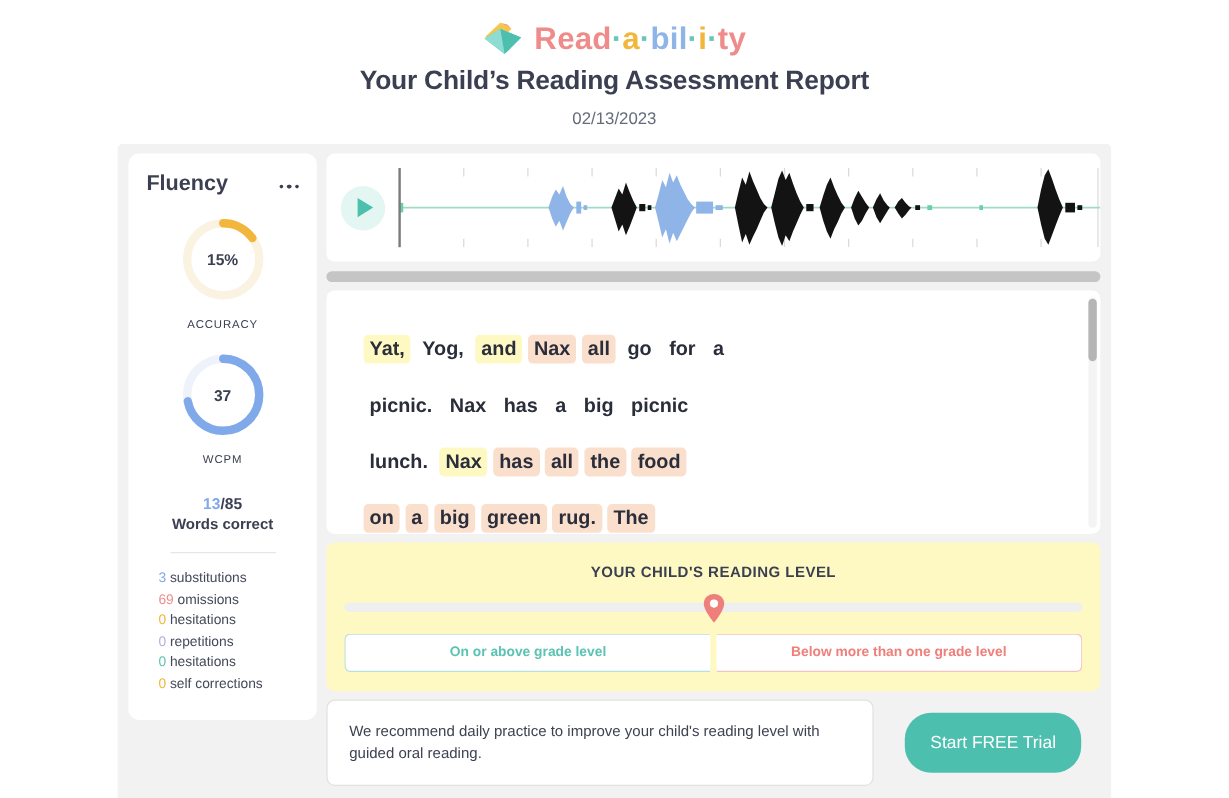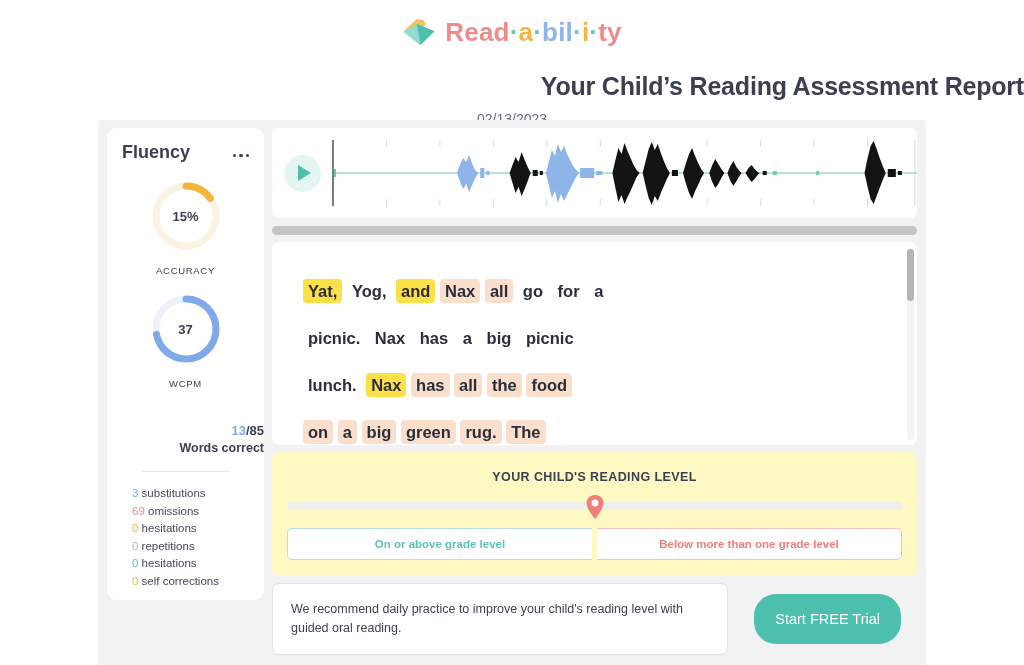--- a/index.html
+++ b/index.html
@@ -16,22 +16,22 @@
   
   .brand { display:flex; align-items:center; justify-content:center; gap:9px; padding-top:16px; }
   .brand-logo { width:34px; height:32px; flex:none; }
   .brand-name { font-size:26px; font-weight:700; letter-spacing:.2px; line-height:1; white-space:pre; }
   .c-red  { color:#ef8b8b; }
   .c-teal { color:#69c6bd; }
   .c-amb  { color:#f2b63c; }
   .c-blu  { color:#8fb4e8; }
 
   .report-title {
-    text-align:right; font-size:25px; font-weight:700;
-    color:#3a3f51; margin-top:24px; letter-spacing:-.2px;
+    text-align:center; font-size:22px; font-weight:700;
+    color:#3a3f51; margin-top:6px; letter-spacing:-.2px;
   }
   .report-date { text-align:center; font-size:14px; color:#646b7a; margin-top:10px; }
 
   
   .shell {
     position:absolute; left:98px; top:120px;
     width:828px; height:545px;
     background:#f2f2f3;
     border-radius:4px 4px 0 0;
   }
@@ -55,21 +55,21 @@
   .gauge svg { transform:rotate(-90deg); display:block; }
   .gauge-val {
     position:absolute; inset:0; display:flex; align-items:center; justify-content:center;
     font-size:13px; font-weight:700; color:#3a3f51;
   }
   .gauge-label {
     font-size:9.5px; letter-spacing:.7px; color:#3a3f51;
     margin-top:12px; font-weight:400;
   }
 
-  .words-correct { text-align:right; margin-top:34px; }
+  .words-correct { text-align:center; margin-top:23px; }
   .wc-ratio { font-size:13px; font-weight:700; }
   .wc-num { color:#7fa9e8; }
   .wc-den { color:#3a3f51; }
   .wc-label { font-size:12.5px; font-weight:700; color:#3a3f51; margin-top:3px; }
 
   .divider { width:88px; height:1px; background:#e6e6e8; margin:16px auto 0 auto; }
 
   .stats { padding:13px 0 0 25px; }
   .stat { font-size:11.5px; color:#44495a; line-height:17.6px; white-space:nowrap; }
   .stat b { font-weight:400; }
@@ -97,21 +97,21 @@
   
   .passage-card {
     background:#fff; border-radius:7px; margin-top:7px;
     height:203px; position:relative; overflow:hidden;
   }
   .passage {
     padding:26px 30px 0 31px; font-size:16.5px; font-weight:700; color:#2a2d3a;
     line-height:47px; width:600px;
   }
   .passage span.w { padding:3px 5px; border-radius:4px; }
-  .hl-blue  { background:#fde047; }
+  .hl-blue  { background:#fef9c3; }
   .hl-peach { background:#fbdfcd; }
   .vscroll-track {
     position:absolute; right:3px; top:6px; width:7px; height:192px;
     background:#f4f4f4; border-radius:4px;
   }
   .vscroll-thumb {
     position:absolute; right:3px; top:7px; width:7px; height:52px;
     background:#b5b5b5; border-radius:4px; cursor:pointer;
   }
 

